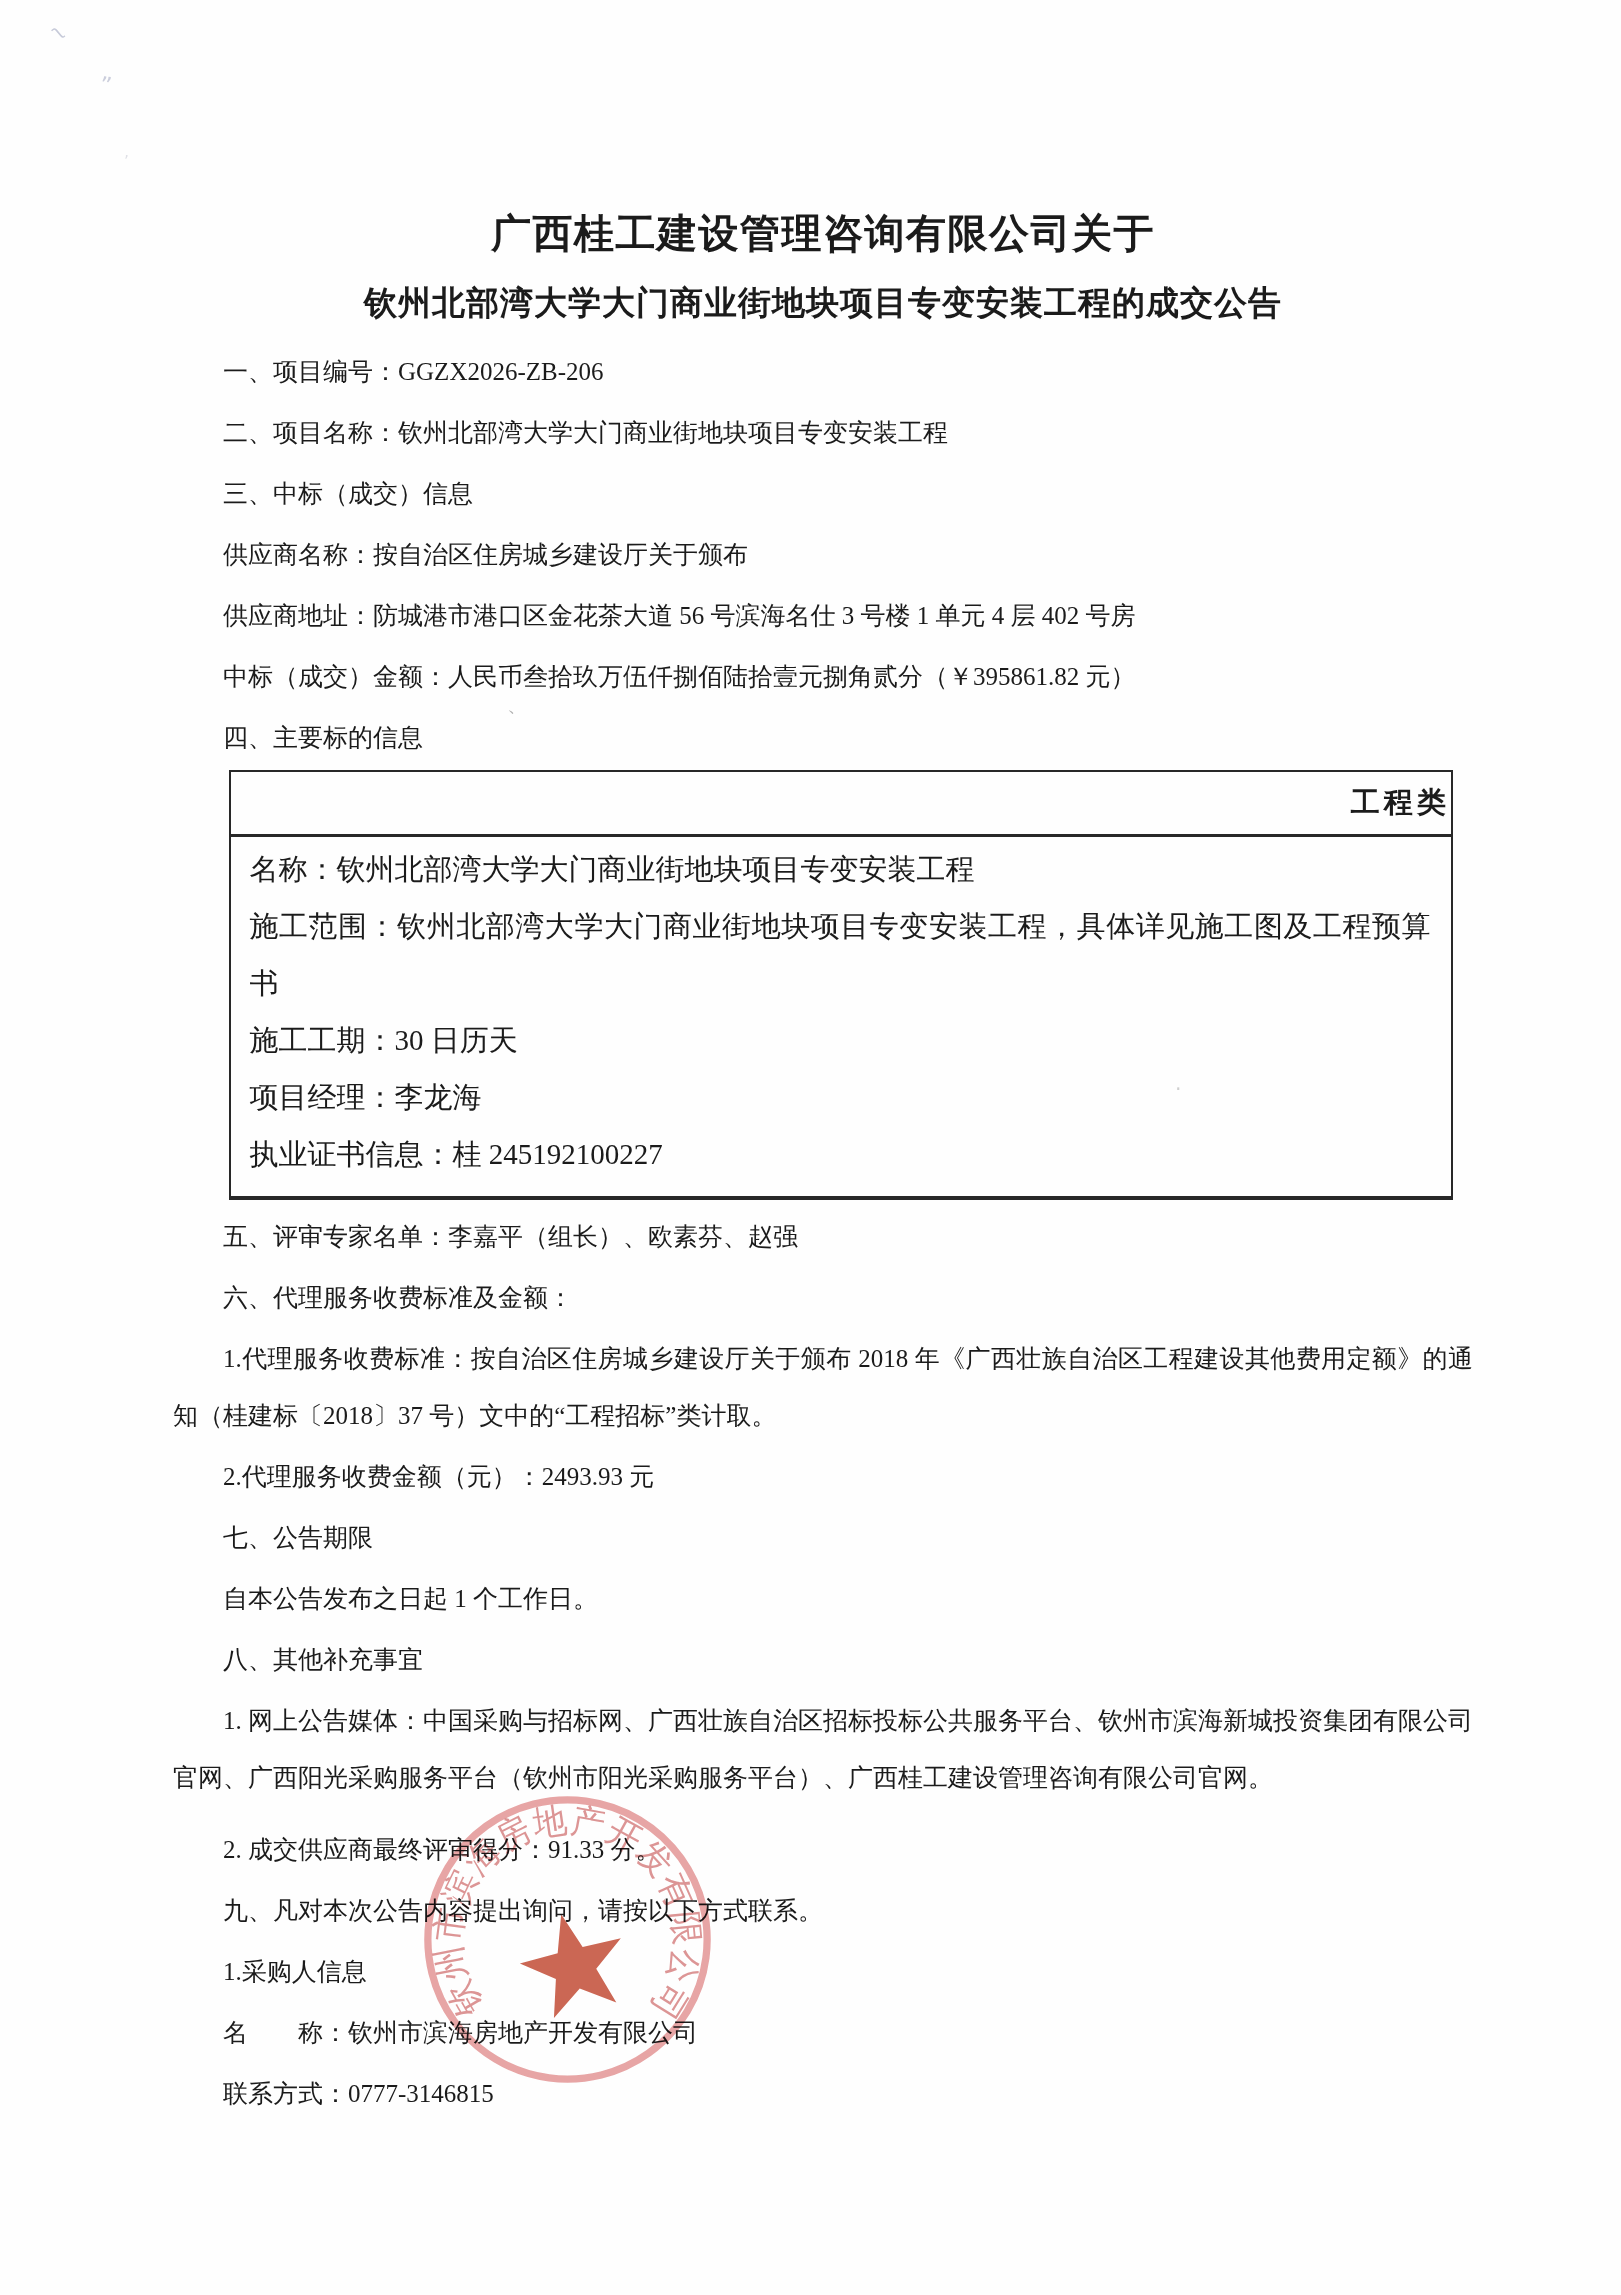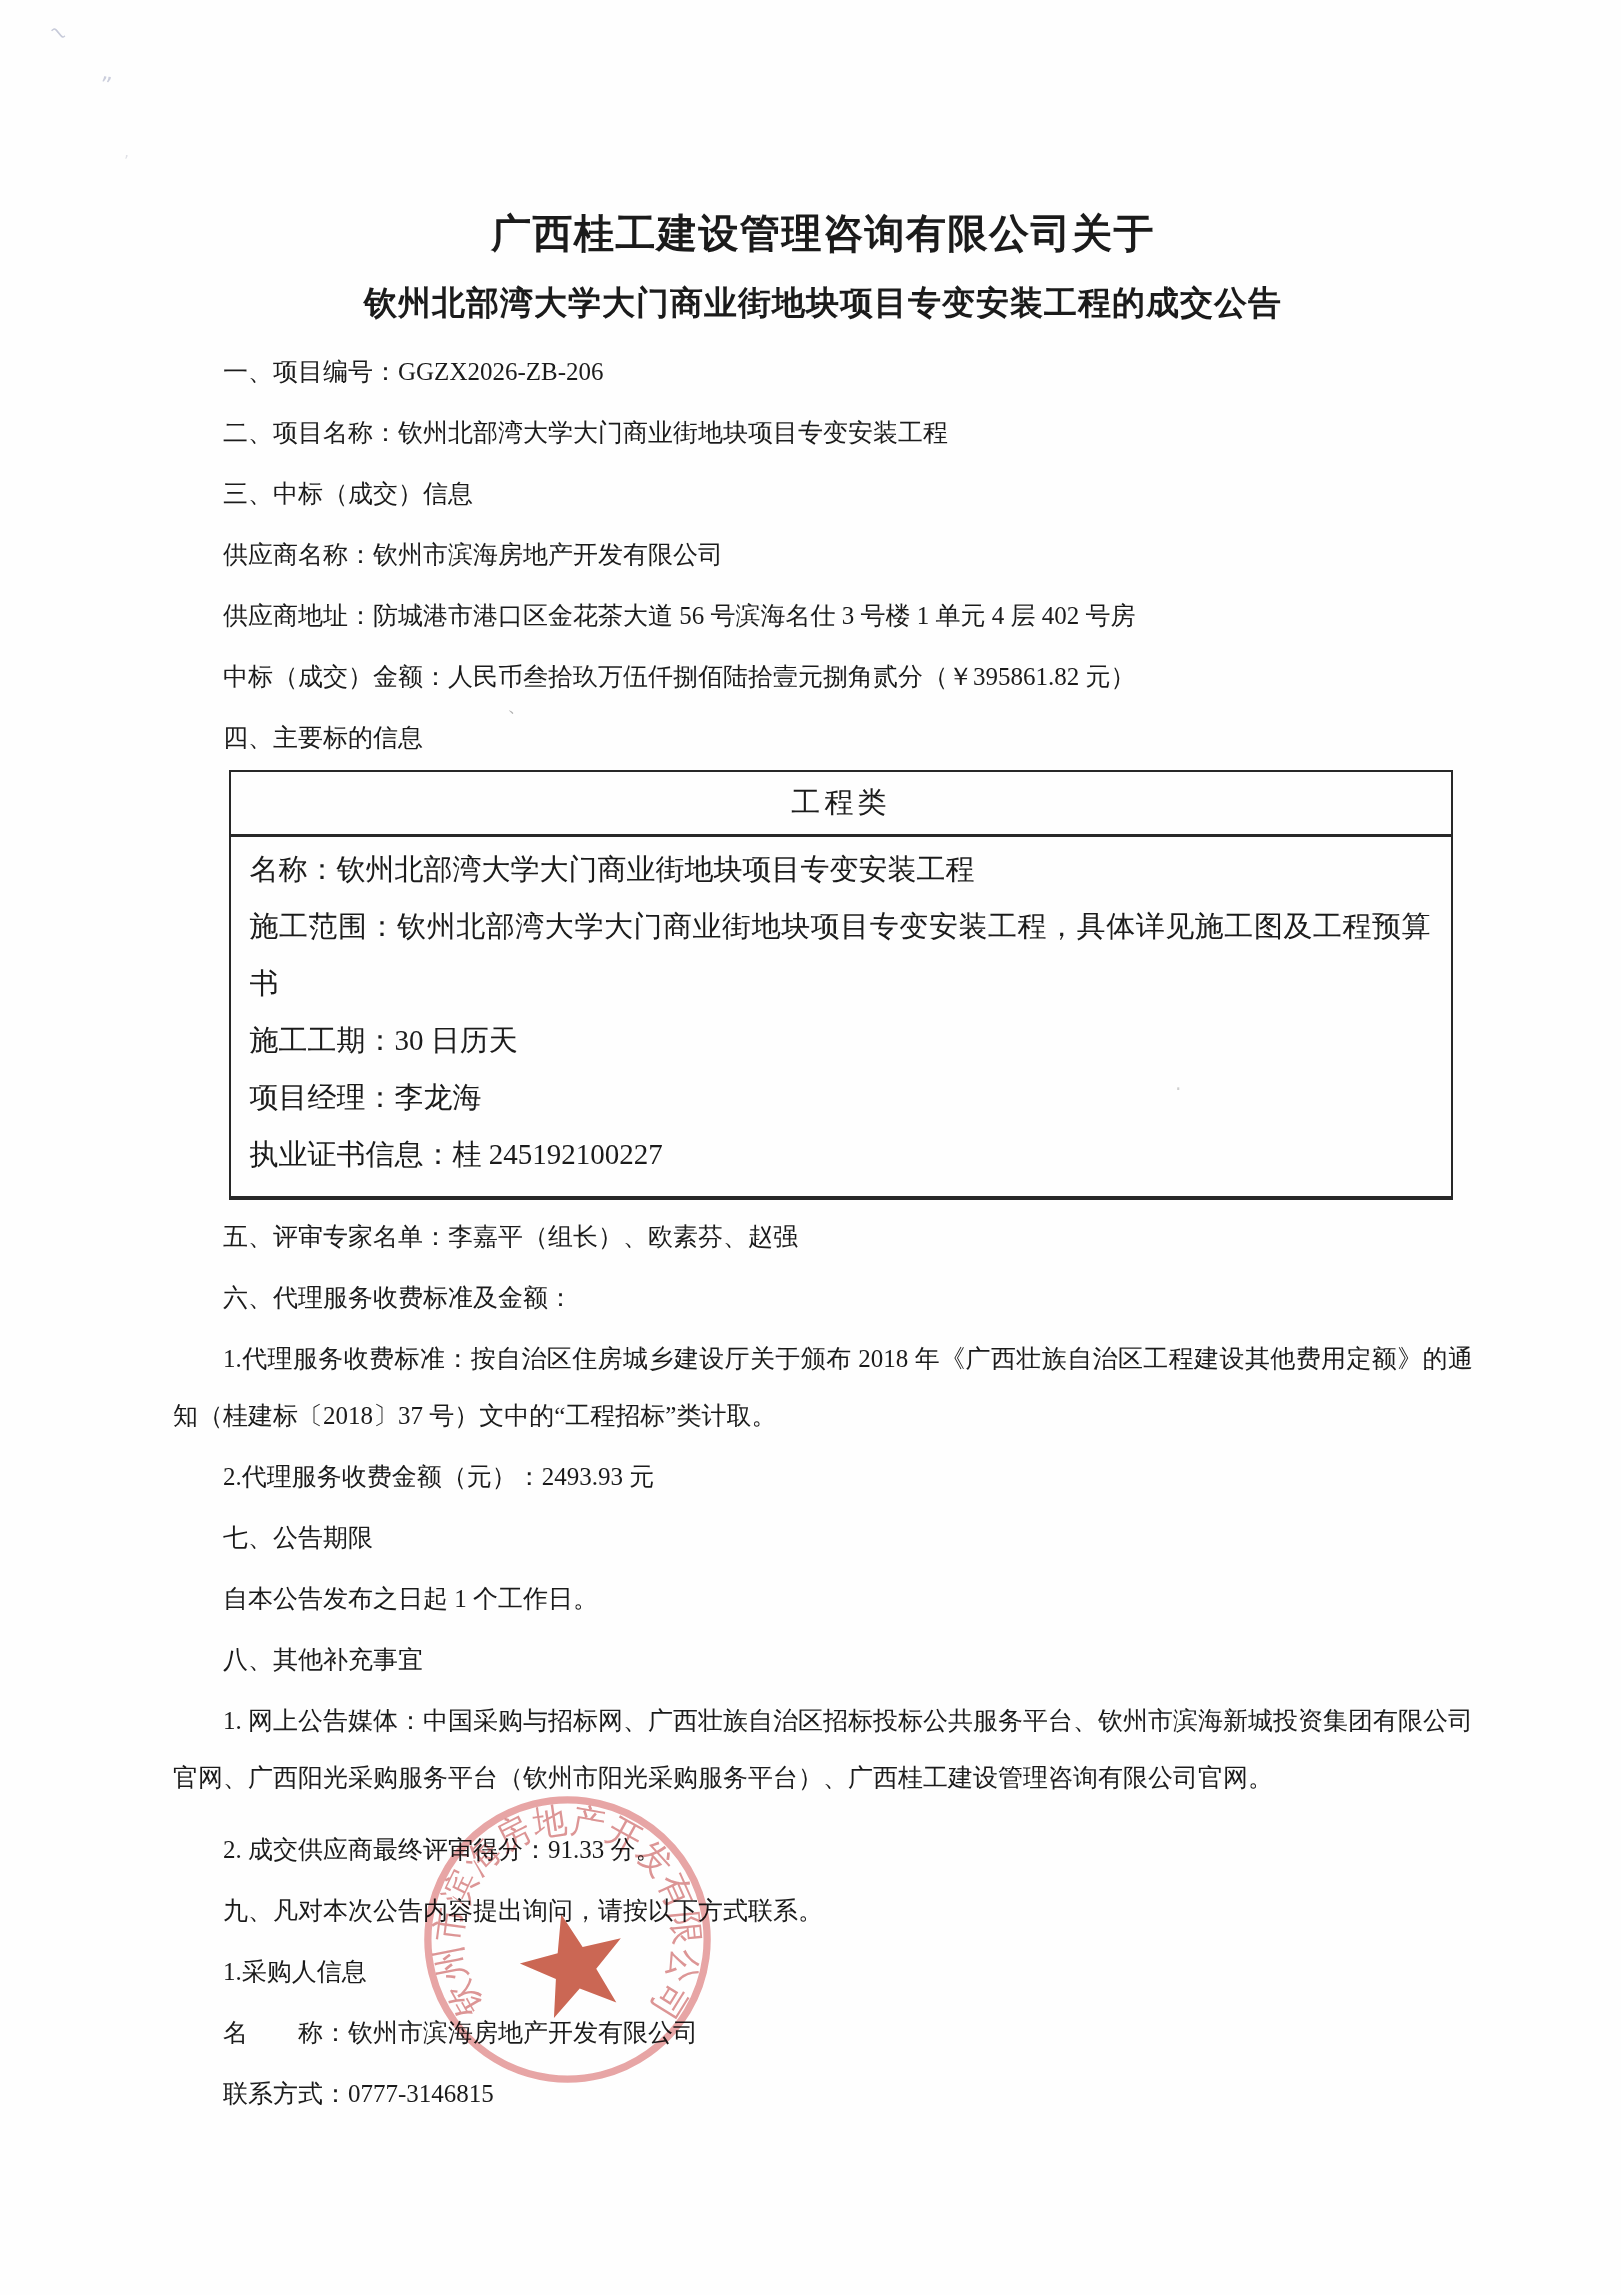--- a/index.html
+++ b/index.html
@@ -38,22 +38,22 @@
     border-collapse:collapse;
     table-layout:fixed;
     width:1224px;
     margin:1px 0 7.2px 60px;
   }
   table.bid th{
     border:2px solid #282828;
     border-bottom:3.6px solid #282828;
     height:60px;
     font-size:29px;
-    font-weight:400;
-    text-align:center;
+    font-weight:700;
+    text-align:right;
     letter-spacing:4.1px;
     margin-left:21px;
   }
   table.bid td{
     border:2px solid #282828;
     border-top:none;
     border-bottom:4.6px solid #282828;
     padding:4.1px 20.4px 13.3px 18.4px;
     vertical-align:top;
   }
@@ -88,21 +88,21 @@
 
     <div class="titles">
       <div class="title1">广西桂工建设管理咨询有限公司关于</div>
       <div class="title2">钦州北部湾大学大门商业街地块项目专变安装工程的成交公告</div>
     </div>
 
     <div class="body-block" id="paras-top">
         <p class="para">一、项目编号：GGZX2026-ZB-206</p>
         <p class="para">二、项目名称：钦州北部湾大学大门商业街地块项目专变安装工程</p>
         <p class="para">三、中标（成交）信息</p>
-        <p class="para">供应商名称：钦州市滨海房地产开发有限公司</p>
+        <p class="para">供应商名称：按自治区住房城乡建设厅关于颁布</p>
         <p class="para">供应商地址：防城港市港口区金花茶大道 56 号滨海名仕 3 号楼 1 单元 4 层 402 号房</p>
         <p class="para">中标（成交）金额：人民币叁拾玖万伍仟捌佰陆拾壹元捌角贰分（￥395861.82 元）</p>
         <p class="para">四、主要标的信息</p>
       </div>
 
     <table class="bid">
       <thead>
         <tr>
           <th>工程类</th>
         </tr>

